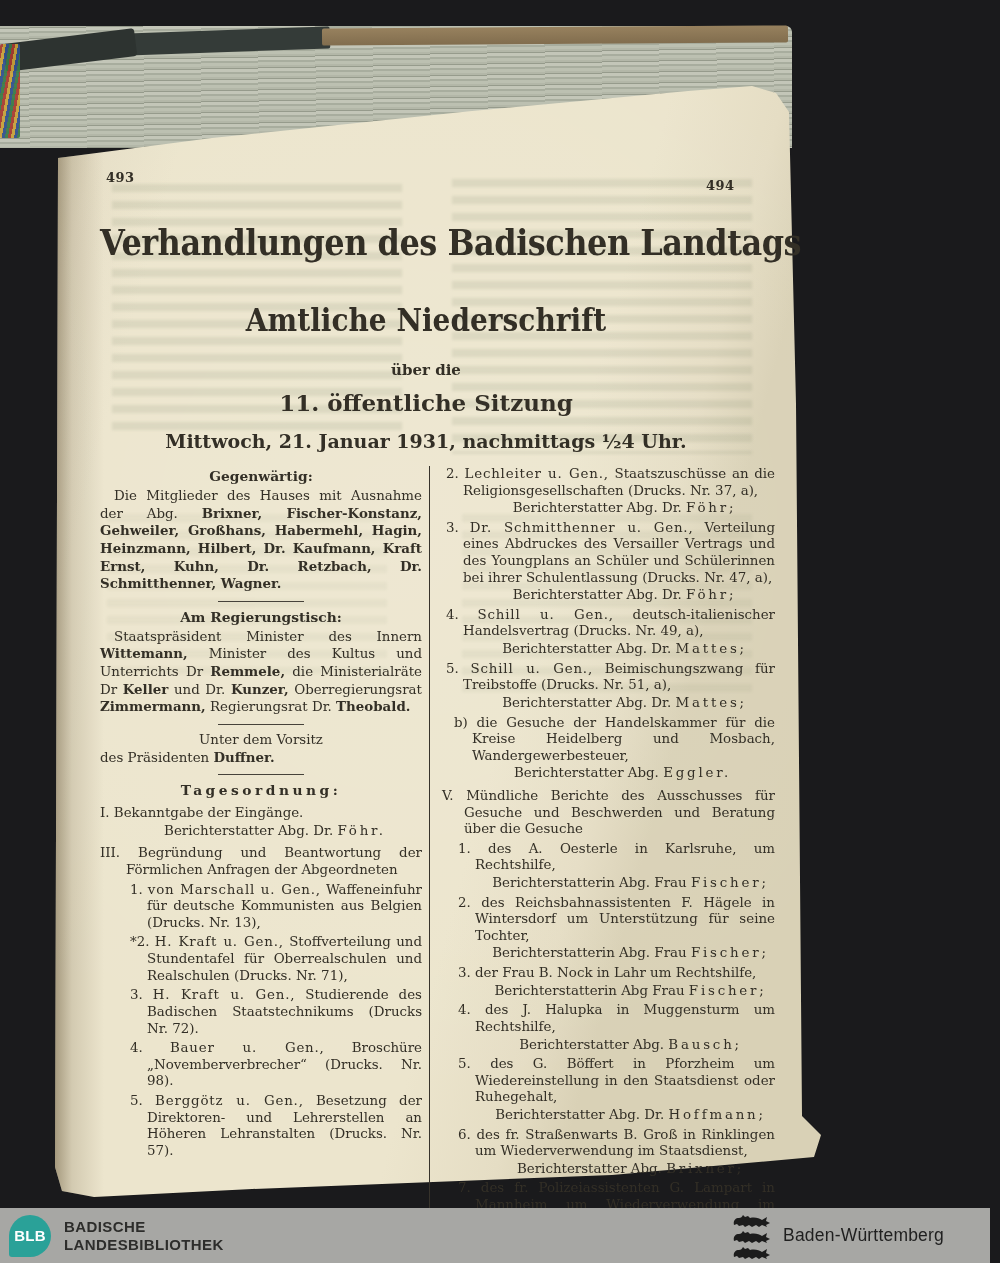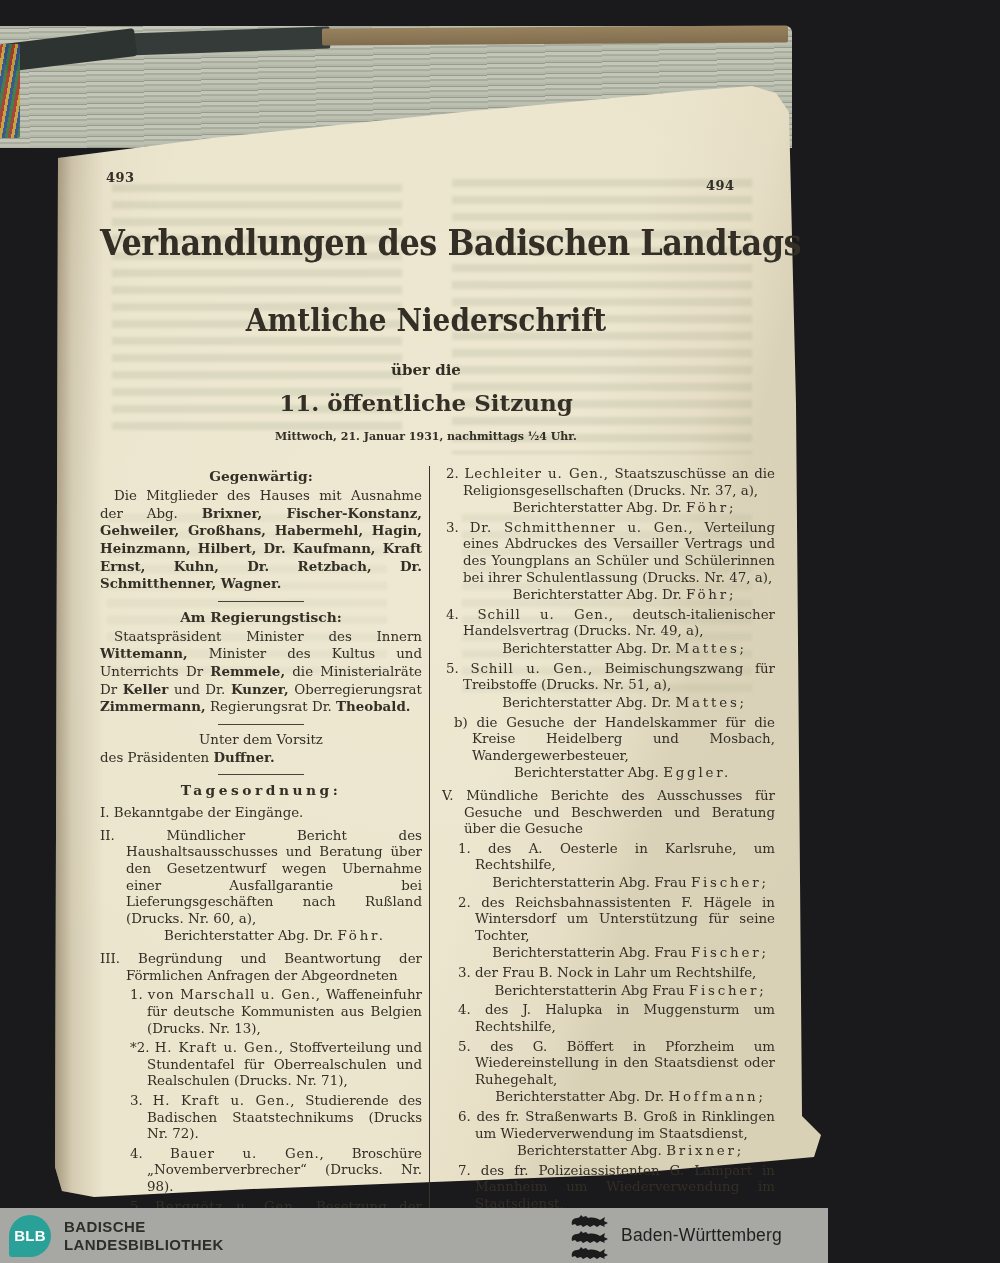--- a/index.html
+++ b/index.html
@@ -53,41 +53,41 @@
   
   .scan-text{position:absolute;left:0;top:0;width:1000px;height:1263px;color:#332f26;}
   .pagenum{position:absolute;font-size:13px;font-weight:bold;letter-spacing:.5px;}
   .pn-left{left:106px;top:170px;}
   .pn-right{left:706px;top:178px;}
   .head-stack{position:absolute;left:100px;top:224px;width:652px;text-align:center;}
   .main-title{font-size:32px;font-weight:bold;letter-spacing:-.5px;white-space:nowrap;transform:scaleY(1.12);}
   .sub-title{font-size:28px;font-weight:bold;margin-top:42px;transform:scaleY(1.1);}
   .over-line{font-size:15px;font-weight:bold;margin-top:24px;}
   .session-line{font-size:23px;font-weight:bold;margin-top:10px;}
-  .date-line{font-size:11px;font-weight:bold;margin-top:14px;}
+  .date-line{font-size:19px;font-weight:bold;margin-top:14px;}
   .columns{position:absolute;left:100px;top:466px;width:676px;display:flex;align-items:stretch;}
   .col{font-size:13.4px;line-height:1.24;text-align:justify;}
   .col-left{width:322px;}
   .col-right{width:333px;margin-left:7px;border-left:1px solid #37332b;padding-left:12px;min-height:648px;}
   .sec-head{text-align:center;font-weight:bold;font-size:13.8px;margin:2px 0 3px;}
   .sec-head.sperr{letter-spacing:3.5px;}
   .par{text-indent:14px;}
   .bname{font-weight:bold;}
   hr.sep{width:86px;border:0;border-top:1.2px solid #46423a;margin:8px auto 7px;}
   .chair-head{text-align:center;font-weight:normal;margin-top:2px;}
   .ritem{padding-left:26px;text-indent:-26px;margin-top:6px;}
   .subs{margin-left:30px;}
   .sub{padding-left:17px;text-indent:-17px;margin-top:3px;}
   .lead{letter-spacing:.8px;}
   .letter-item{margin-left:12px;padding-left:18px;text-indent:-18px;margin-top:0;}
   .reporter{text-align:center;text-indent:0;margin:1px 0 3px;padding-left:28px;}
   .rep-name{letter-spacing:2.8px;}
   
   .footer{
-    position:absolute;left:0;top:1208px;width:828px;height:55px;
+    position:absolute;left:0;top:1208px;width:990px;height:55px;
     background:#a7a7a4;display:flex;align-items:center;
     font-family:"Liberation Sans", sans-serif;
   }
   .blb-logo{
     width:42px;height:42px;margin-left:9px;flex:0 0 auto;
     background:#2aa198;border-radius:50% 50% 50% 3px;
     display:flex;align-items:center;justify-content:center;
     color:#ffffff;font-weight:bold;font-size:15px;letter-spacing:.3px;
   }
   .lib-name{margin-left:13px;font-weight:bold;font-size:15px;line-height:1.18;color:#2d2d2b;letter-spacing:.4px;}
@@ -140,21 +140,20 @@
 
       <div class="chair-head">Unter dem Vorsitz</div>
       <div><span>des Präsidenten </span><span class="bname">Duffner.</span></div>
 
       <hr class="sep">
 
       <div class="sec-head sperr">Tagesordnung:</div>
 
       <div class="ritem"><span>I.</span> <span>Bekanntgabe der Eingänge.</span></div>
 
-      <div class="ritem"><span>II.</span> <span>Mündlicher Bericht des Haushaltsausschusses und Beratung über den Gesetzentwurf wegen Ubernahme einer Ausfallgarantie bei Lieferungsgeschäften nach Rußland (Drucks. Nr. 60, a),</span></div>
       <div class="reporter"><span>Berichterstatter Abg. Dr. </span><span class="rep-name">Föhr.</span></div>
 
       <div class="ritem"><span>III.</span> <span>Begründung und Beantwortung der Förmlichen Anfragen der Abgeordneten</span></div>
       <div class="subs">
         <div class="sub"><span>1.</span> <span class="lead">von Marschall u. Gen.,</span><span> Waffeneinfuhr für deutsche Kommunisten aus Belgien (Drucks. Nr. 13),</span></div>
         <div class="sub"><span>*2.</span> <span class="lead">H. Kraft u. Gen.,</span><span> Stoffverteilung und Stundentafel für Oberrealschulen und Realschulen (Drucks. Nr. 71),</span></div>
         <div class="sub"><span>3.</span> <span class="lead">H. Kraft u. Gen.,</span><span> Studierende des Badischen Staatstechnikums (Drucks Nr. 72).</span></div>
         <div class="sub"><span>4.</span> <span class="lead">Bauer u. Gen.,</span><span> Broschüre „Novemberverbrecher“ (Drucks. Nr. 98).</span></div>
         <div class="sub"><span>5.</span> <span class="lead">Berggötz u. Gen.,</span><span> Besetzung der Direktoren- und Lehrerstellen an Höheren Lehranstalten (Drucks. Nr. 57).</span></div>
       </div>
@@ -185,20 +184,21 @@
         <div class="sub"><span>1.</span> <span>des A. Oesterle in Karlsruhe, um Rechtshilfe,</span></div>
         <div class="reporter"><span>Berichterstatterin Abg. Frau </span><span class="rep-name">Fischer;</span></div>
 
         <div class="sub"><span>2.</span> <span>des Reichsbahnassistenten F. Hägele in Wintersdorf um Unterstützung für seine Tochter,</span></div>
         <div class="reporter"><span>Berichterstatterin Abg. Frau </span><span class="rep-name">Fischer;</span></div>
 
         <div class="sub"><span>3.</span> <span>der Frau B. Nock in Lahr um Rechtshilfe,</span></div>
         <div class="reporter"><span>Berichterstatterin Abg Frau </span><span class="rep-name">Fischer;</span></div>
 
         <div class="sub"><span>4.</span> <span>des J. Halupka in Muggensturm um Rechtshilfe,</span></div>
+        <div class="reporter"><span>Berichterstatter Abg. </span><span class="rep-name">Bausch;</span></div>
 
         <div class="sub"><span>5.</span> <span>des G. Böffert in Pforzheim um Wiedereinstellung in den Staatsdienst oder Ruhegehalt,</span></div>
         <div class="reporter"><span>Berichterstatter Abg. Dr. </span><span class="rep-name">Hoffmann;</span></div>
 
         <div class="sub"><span>6.</span> <span>des fr. Straßenwarts B. Groß in Rinklingen um Wiederverwendung im Staatsdienst,</span></div>
         <div class="reporter"><span>Berichterstatter Abg. </span><span class="rep-name">Brixner;</span></div>
 
         <div class="sub"><span>7.</span> <span>des fr. Polizeiassistenten G. Lampart in Mannheim um Wiederverwendung im Staatsdienst,</span></div>
         <div class="reporter"><span>Berichterstatter Abg. Dr. </span><span class="rep-name">Hoffmann;</span></div>
 

